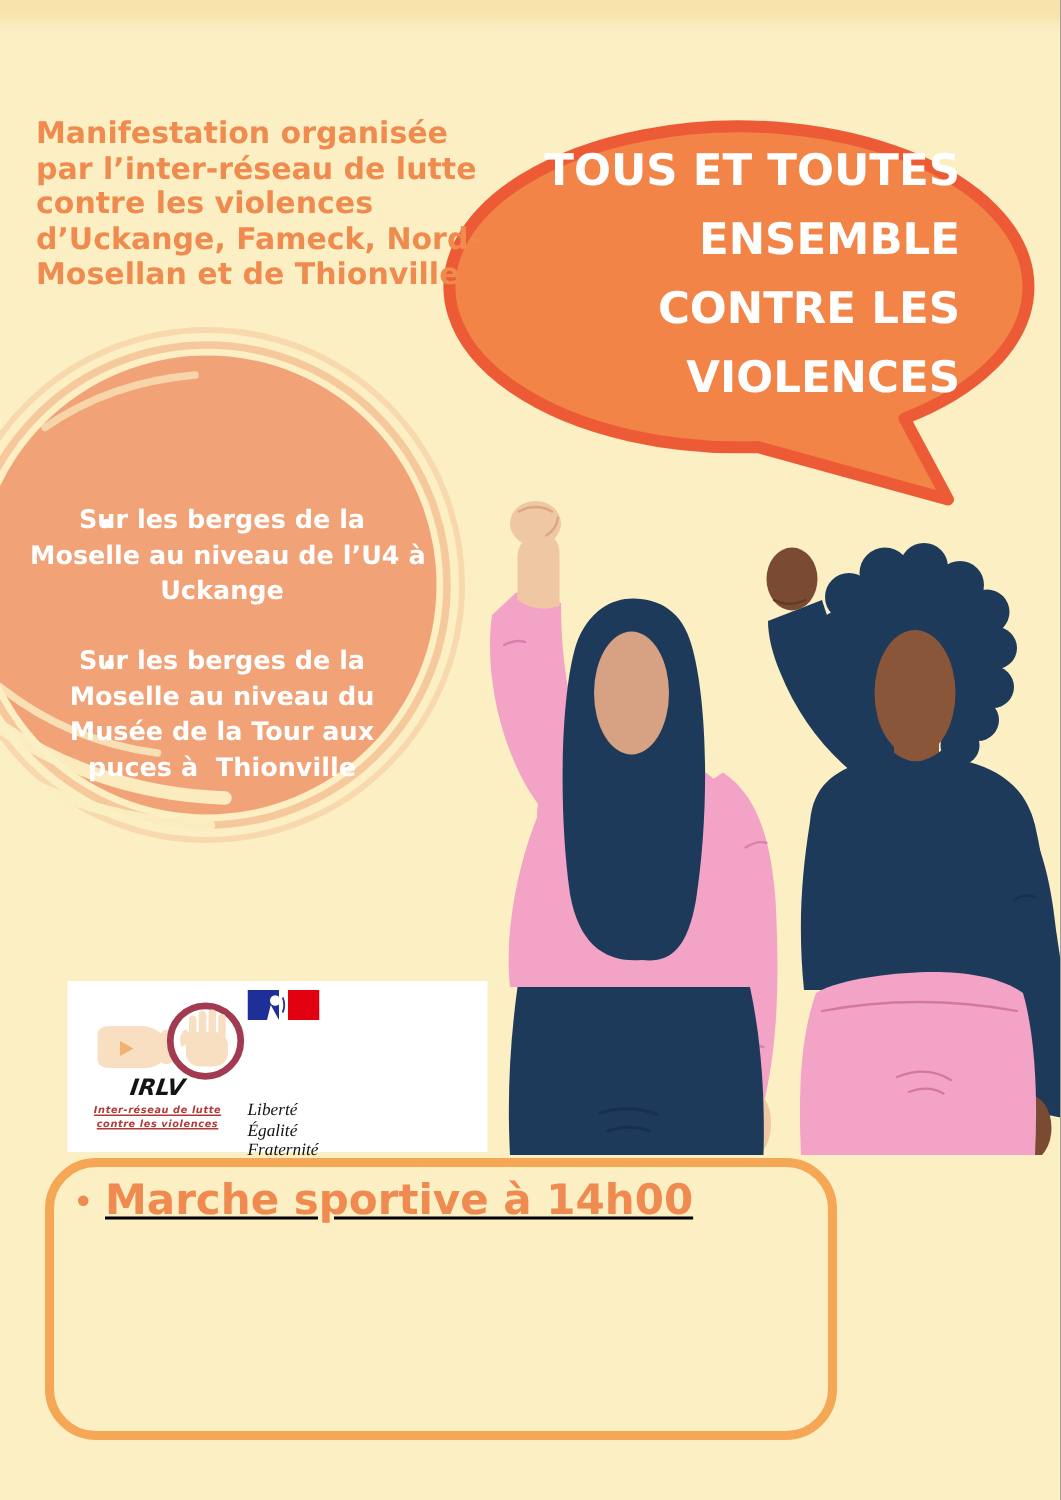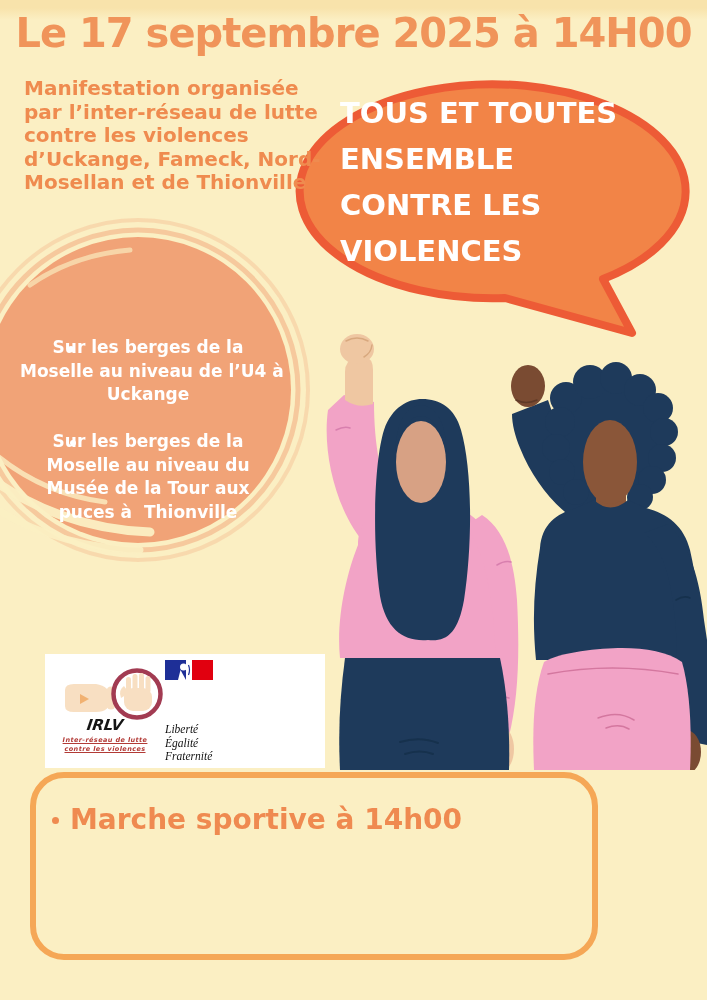--- a/index.html
+++ b/index.html
@@ -31,21 +31,21 @@
     color:var(--title_orange);
   }
   .intro{
     left:24px;top:77px;width:292px;
     font-size:20px;line-height:23.5px;font-weight:700;
     color:var(--text_orange);
   }
   .art{left:0;top:0;width:707px;height:1000px}
 
   .bubble-text{
-    left:340px;top:90px;width:324px;text-align:left;
+    left:316px;top:90px;width:324px;text-align:right;
     font-size:29px;line-height:46px;font-weight:800;color:var(--white);
   }
   .circle-text{color:var(--white);font-weight:700;font-size:17px;line-height:23.5px;text-align:center}
   .c-head{left:8px;top:263px;width:268px}
   .c-b1{left:20px;top:336px;width:256px}
   .c-b2{left:20px;top:430px;width:256px}
   .c-dot{width:6px;height:6px;border-radius:50%;background:var(--white)}
   .dot1{left:68px;top:346px}
   .dot2{left:70px;top:440px}
 
@@ -59,28 +59,29 @@
   .irlv-subtitle{
     left:2px;top:82px;width:116px;text-align:center;
     font-size:6.5px;line-height:8.5px;letter-spacing:.4px;
     font-style:italic;font-weight:700;color:var(--irlv_text_red);text-decoration:underline;
   }
   .prefet-title{
     left:120px;top:28px;font-size:17px;line-height:19px;font-weight:800;
     letter-spacing:.2px;color:#111;
   }
   .prefet-motto{
-    left:120px;top:69px;font-family:"Liberation Serif",serif;font-style:italic;
+    left:120px;top:80px;font-family:"Liberation Serif",serif;font-style:italic;
     font-size:11.5px;line-height:13.5px;color:#111;
   }
   .footer-box{
-    left:30px;top:772px;width:568px;height:188px;
+    left:30px;top:772px;width:528px;height:188px;
     border:6px solid var(--footer_border);border-radius:34px;
     background:var(--background);
-    padding:20px 14px 0 16px;
+    padding:0 14px 0 16px;
+    text-decoration:underline;
   }
   .prog-item{
     display:flex;gap:11px;color:var(--footer_text);
     font-size:28px;line-height:44px;font-weight:800;
   }
   .prog-dot{flex:0 0 7px;width:7px;height:7px;border-radius:50%;background:var(--footer_text);margin-top:19px}
 
   
   .f-circle{fill:var(--circle_fill)} .s-circle{stroke:var(--circle_fill)}
   .s-bg{stroke:var(--background)}
@@ -164,21 +165,20 @@
       <path class="f-navy" d="M 668 524 C 690 545 700 580 704 620 L 707 640 L 707 745 L 672 738 C 680 680 678 625 670 585 C 665 560 656 542 644 533 Z"></path>
       <path d="M 676 600 Q 684 595 690 598" fill="none" stroke="#16314d" stroke-width="1.5" stroke-linecap="round"></path>
       <ellipse class="f-fist" cx="686" cy="752" rx="15" ry="22"></ellipse>
       <path class="f-pink" d="M 534 770 C 532 725 534 690 544 662 C 560 652 600 648 622 648 C 646 648 668 652 682 662 C 690 690 692 730 690 770 Z"></path>
       <path d="M 548 674 Q 612 662 678 674" fill="none" stroke="#d4779f" stroke-width="1.5" fill-opacity="0" stroke-linecap="round"></path>
       <path d="M 598 718 Q 618 710 634 720" fill="none" stroke="#d4779f" stroke-width="1.5" stroke-linecap="round"></path>
       <path d="M 606 728 Q 619 723 629 729" fill="none" stroke="#d4779f" stroke-width="1.5" stroke-linecap="round"></path>
     </g>
   </svg>
 
-  <div class="abs title">Le 17 septembre 2025 à 14H00</div>
 
   <div class="abs intro pre">Manifestation organisée
 par l’inter-réseau de lutte
 contre les violences
 d’Uckange, Fameck, Nord-
 Mosellan et de Thionville</div>
 
   <div class="abs bubble-text pre">TOUS ET TOUTES
 ENSEMBLE
 CONTRE LES

